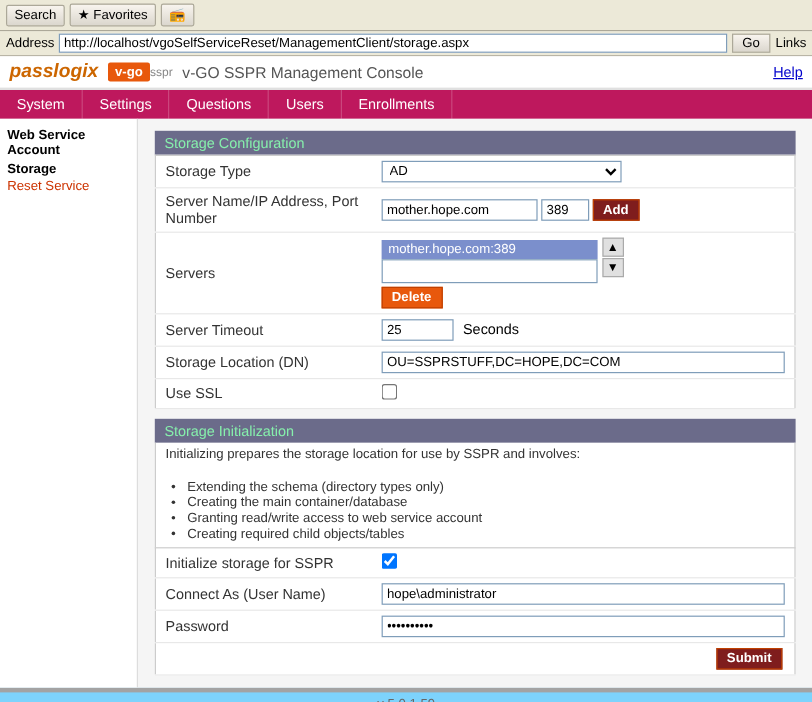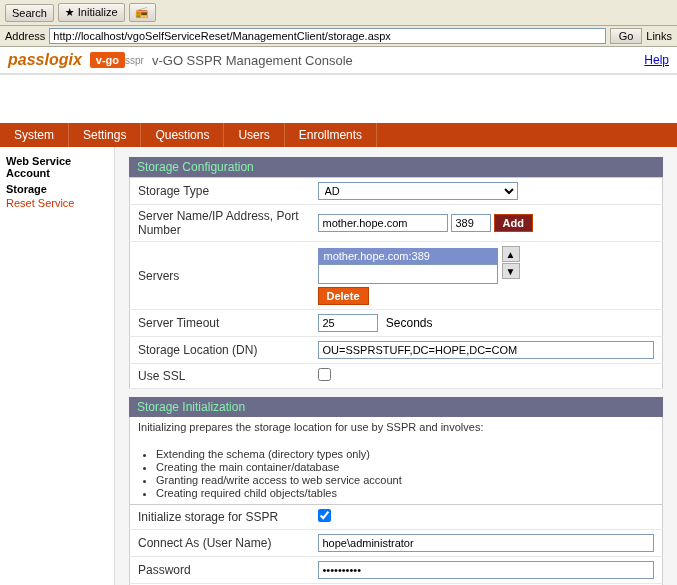--- a/index.html
+++ b/index.html
@@ -22,21 +22,21 @@
     .app-header { background: white; padding: 4px 8px; display: flex; justify-content: space-between; align-items: center; border-bottom: 2px solid #e0e0e0; }
     .logo-area { display: flex; align-items: center; gap: 8px; }
     .passlogix-text { color: #cc6600; font-size: 16px; font-weight: bold; font-style: italic; }
     .app-title { color: #555; font-size: 13px; }
     .vgo-badge { display: flex; align-items: center; }
     .vgo-badge-inner { background: #e8580c; color: white; font-weight: bold; font-size: 11px; padding: 2px 6px; border-radius: 2px; }
     .sspr-text { color: #888; font-size: 10px; }
     .help-link { color: #0000cc; font-size: 12px; text-decoration: underline; cursor: pointer; }
 
     
-    .nav-tabs { background: #c2410c; display: flex; align-items: stretch; margin-top: 48px; }
+    .nav-tabs { background: #be185d; display: flex; align-items: stretch; }
     .nav-tab { padding: 5px 14px; color: white; font-size: 12px; cursor: pointer; border-right: 1px solid rgba(255,255,255,0.2); }
 
     
     .main-layout { display: flex; min-height: 440px; }
 
     
     .sidebar { width: 115px; background: white; border-right: 1px solid #ddd; padding: 8px 6px; }
     .sidebar-section-title { color: #000; font-weight: bold; font-size: 11px; margin-bottom: 2px; }
     .sidebar-item { color: #cc3300; font-size: 11px; cursor: pointer; margin: 2px 0; text-decoration: none; display: block; }
     .sidebar-item.active { color: #000; font-weight: bold; }
@@ -79,21 +79,21 @@
     .server-name-port { display: flex; gap: 3px; align-items: center; }
     .port-input { width: 40px; }
     .server-list-wrapper { display: flex; align-items: flex-start; gap: 2px; }
     .server-list-col { display: flex; flex-direction: column; }
   </style>
 </head>
 <body>
 
 <div class="browser-toolbar">
   <button class="nav-btn">Search</button>
-  <button class="nav-btn">★ Initialize</button>
+  <button class="nav-btn">★ Favorites</button>
   <button class="nav-btn">📻</button>
 </div>
 <div class="address-bar-row">
   <span class="address-label">Address</span>
   <input class="address-input" value="http://localhost/vgoSelfServiceReset/ManagementClient/storage.aspx" style="">
   <button class="go-btn">Go</button>
   <span class="links-btn">Links</span>
 </div>
 
 <div class="app">

